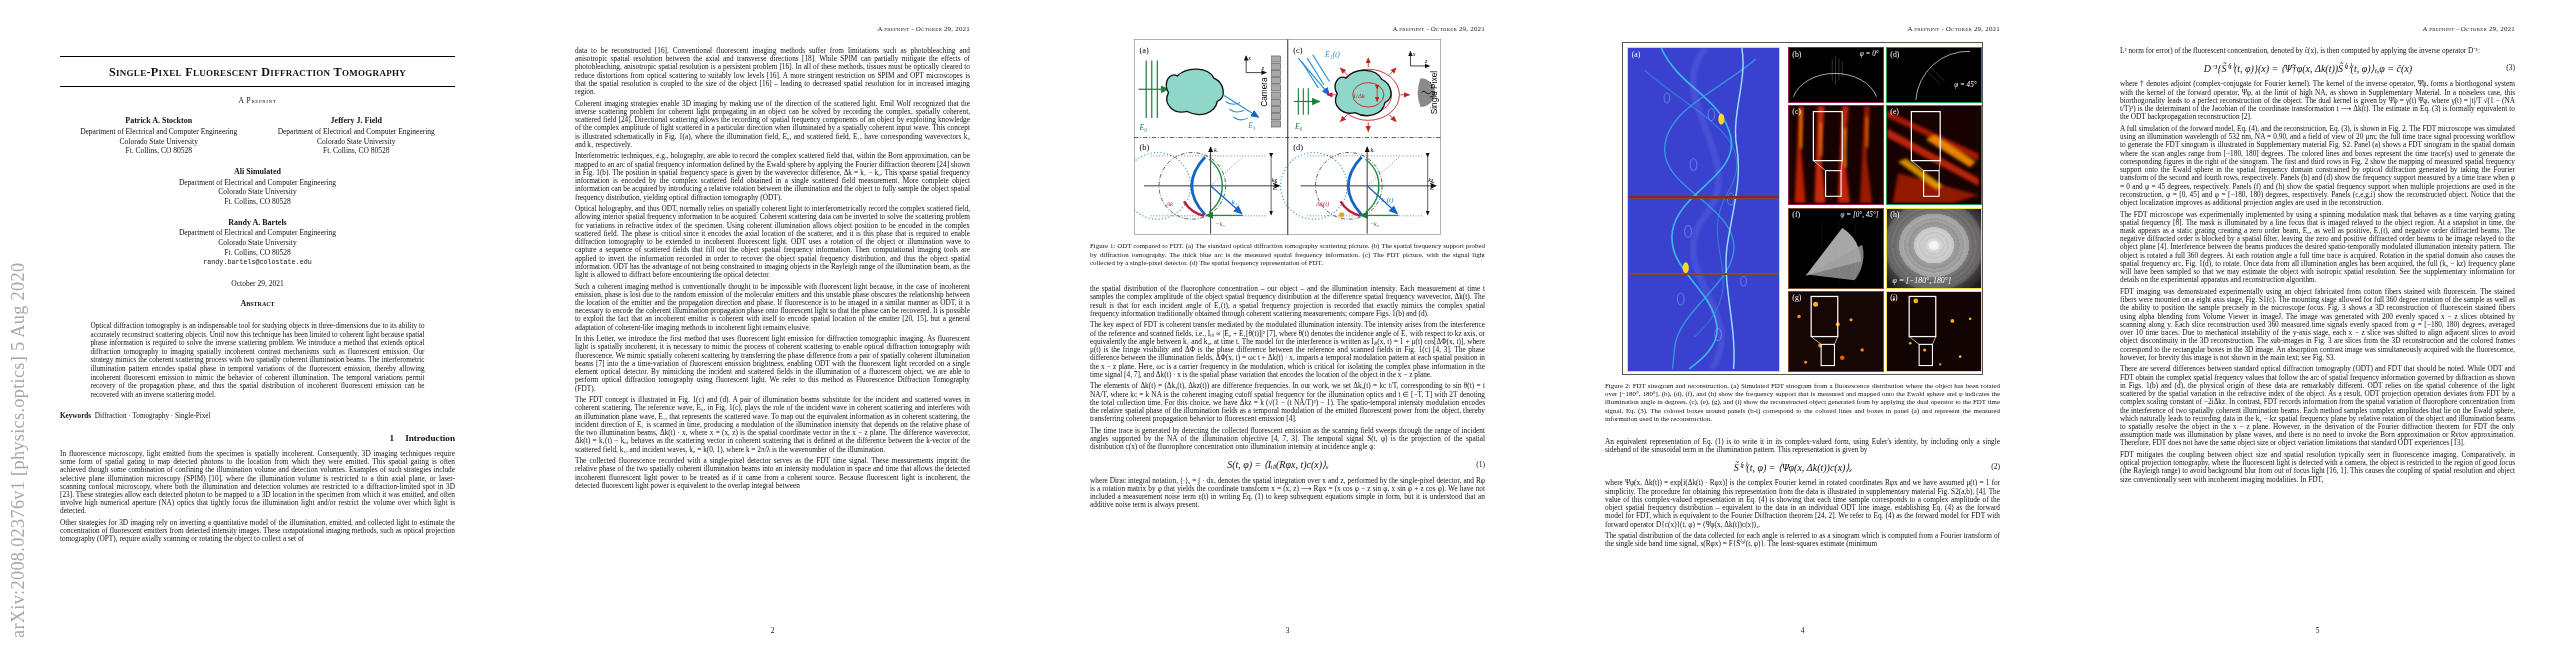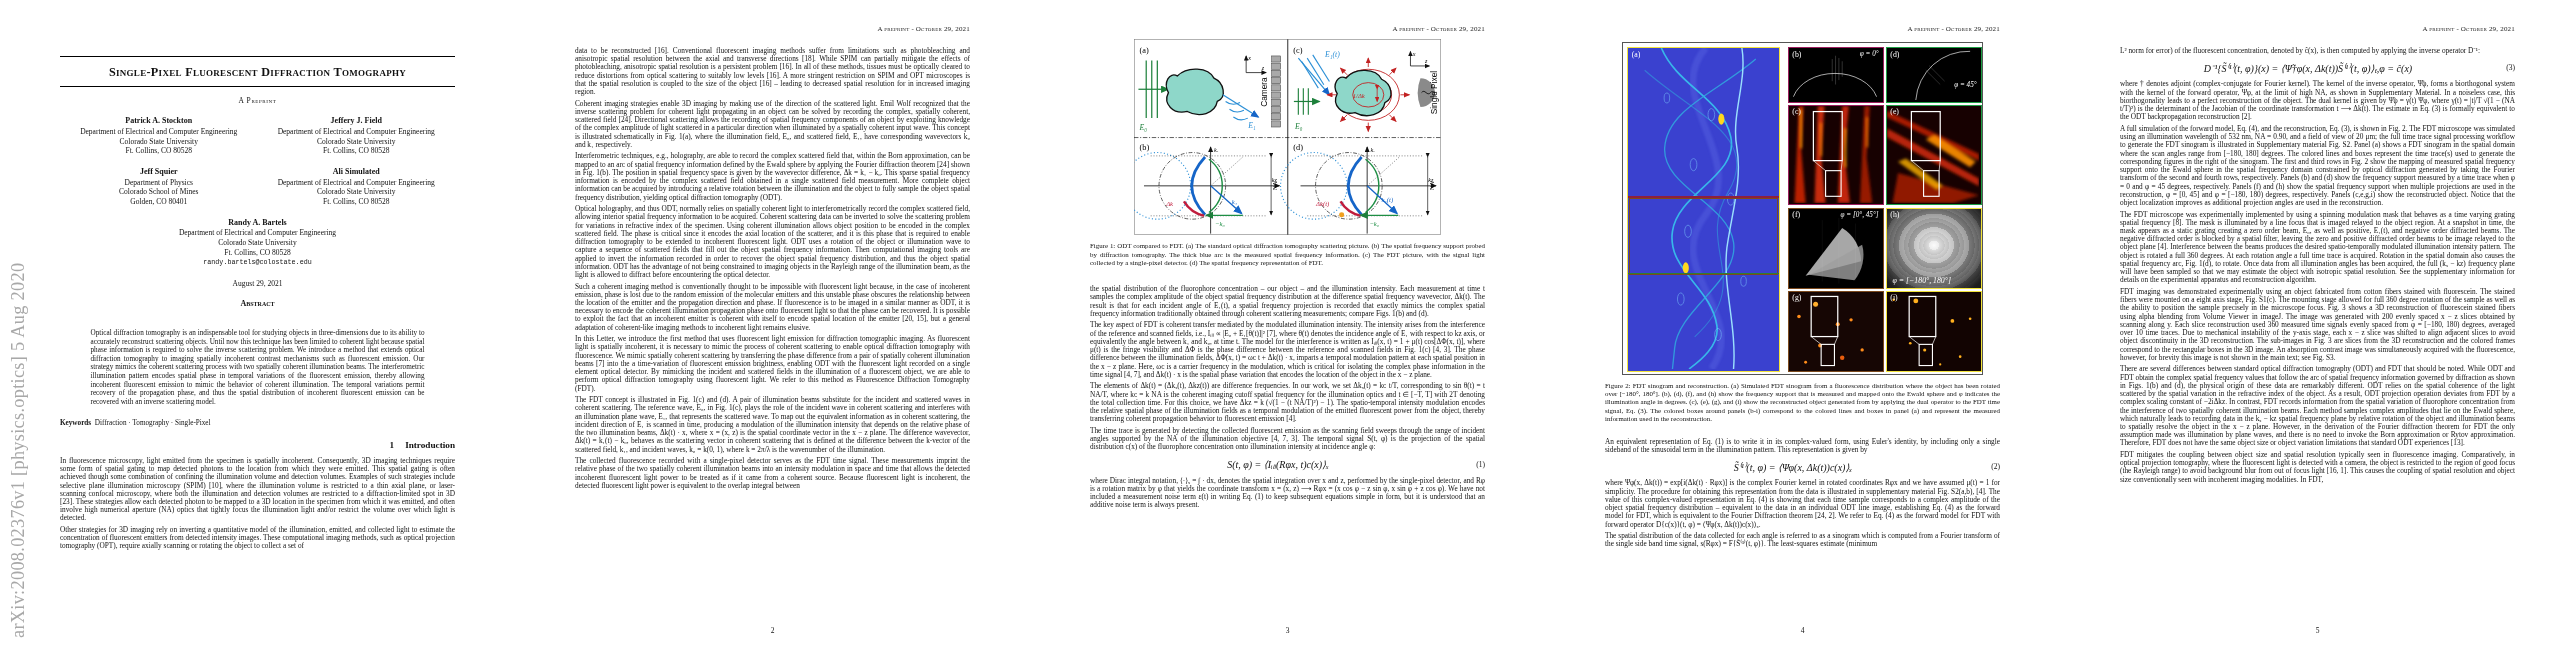--- a/index.html
+++ b/index.html
@@ -21,21 +21,21 @@
   .paper-title{margin:0;text-align:center;font-size:12.2px;font-weight:bold;font-variant:small-caps;letter-spacing:0.3px;}
   .preprint-label{margin-top:9px;text-align:center;font-variant:small-caps;font-size:7.5px;letter-spacing:0.6px;}
   .authors-row{display:flex;justify-content:center;margin-top:11px;}
   .author{width:50%;text-align:center;line-height:1.3;}
   .author.single{width:100%;}
   .author-name{font-weight:bold;font-size:8px;}
   .author-affil{font-size:7.5px;}
   .author-email{font-family:"Liberation Mono",monospace;font-size:6.7px;margin-top:0.6px;}
   .date-line{margin-top:12.2px;text-align:center;font-size:7.5px;}
   .abstract-head{margin-top:11px;text-align:center;font-weight:bold;font-variant:small-caps;font-size:8px;}
-  .abstract-text{width:334px;margin:21px auto 0 auto;font-size:7.2px;line-height:1.2;text-align:justify;}
+  .abstract-text{width:334px;margin:14px auto 0 auto;font-size:7.2px;line-height:1.2;text-align:justify;}
   .keywords-line{margin-top:12.2px;font-size:7.2px;}
   .kw-label{font-weight:bold;}
   .section-head{margin:13.3px 0 6.7px 0;font-size:9.2px;font-weight:bold;text-align:right;}
   .section-head .sect-title{margin-left:11px;}
 
   
   .fig-caption{font-size:6.9px;line-height:1.2;text-align:justify;margin-top:7.2px;}
   .eq-row{display:flex;align-items:center;margin:5.6px 0;}
   .eq-body{flex:1;text-align:center;font-size:10px;font-style:italic;}
   .eq-num{width:19px;text-align:right;font-size:7.5px;font-style:normal;}
@@ -95,44 +95,38 @@
         <div class="author">
           <div class="author-name">Jeffery J. Field</div>
           <div class="author-affil">Department of Electrical and Computer Engineering</div>
           <div class="author-affil">Colorado State University</div>
           <div class="author-affil">Ft. Collins, CO 80528</div>
         </div>
       </div>
 
       <div class="authors-row">
         <div class="author">
-          <div class="author-name">Jeff Squier</div>
-          <div class="author-affil">Department of Physics</div>
-          <div class="author-affil">Colorado School of Mines</div>
-          <div class="author-affil">Golden, CO 80401</div>
-        </div>
-        <div class="author">
           <div class="author-name">Ali Simulated</div>
           <div class="author-affil">Department of Electrical and Computer Engineering</div>
           <div class="author-affil">Colorado State University</div>
           <div class="author-affil">Ft. Collins, CO 80528</div>
         </div>
       </div>
 
       <div class="authors-row">
         <div class="author single">
           <div class="author-name">Randy A. Bartels</div>
           <div class="author-affil">Department of Electrical and Computer Engineering</div>
           <div class="author-affil">Colorado State University</div>
           <div class="author-affil">Ft. Collins, CO 80528</div>
           <div class="author-email">randy.bartels@colostate.edu</div>
         </div>
       </div>
 
-      <div class="date-line">August 29, 2021</div>
+      <div class="date-line">October 29, 2021</div>
       <div class="abstract-head">Abstract</div>
       <p class="abstract-text">Optical diffraction tomography is an indispensable tool for studying objects in three-dimensions due to its ability to accurately reconstruct scattering objects. Until now this technique has been limited to coherent light because spatial phase information is required to solve the inverse scattering problem. We introduce a method that extends optical diffraction tomography to imaging spatially incoherent contrast mechanisms such as fluorescent emission. Our strategy mimics the coherent scattering process with two spatially coherent illumination beams. The interferometric illumination pattern encodes spatial phase in temporal variations of the fluorescent emission, thereby allowing incoherent fluorescent emission to mimic the behavior of coherent illumination. The temporal variations permit recovery of the propagation phase, and thus the spatial distribution of incoherent fluorescent emission can be recovered with an inverse scattering model.</p>
       <p class="keywords-line"><span class="kw-label">Keywords</span>&nbsp;&nbsp;<span>Diffraction · Tomography · Single-Pixel</span></p>
       <h2 class="section-head"><span>1</span><span class="sect-title">Introduction</span></h2>
       <p class="body-par">In fluorescence microscopy, light emitted from the specimen is spatially incoherent. Consequently, 3D imaging techniques require some form of spatial gating to map detected photons to the location from which they were emitted. This spatial gating is often achieved though some combination of confining the illumination volume and detection volumes. Examples of such strategies include selective plane illumination microscopy (SPIM) [10], where the illumination volume is restricted to a thin axial plane, or laser-scanning confocal microscopy, where both the illumination and detection volumes are restricted to a diffraction-limited spot in 3D [23]. These strategies allow each detected photon to be mapped to a 3D location in the specimen from which it was emitted, and often involve high numerical aperture (NA) optics that tightly focus the illumination light and/or restrict the volume over which light is detected.</p>
       <p class="body-par">Other strategies for 3D imaging rely on inverting a quantitative model of the illumination, emitted, and collected light to estimate the concentration of fluorescent emitters from detected intensity images. These computational imaging methods, such as optical projection tomography (OPT), require axially scanning or rotating the object to collect a set of</p>
     </div>
   </div>
 
   <div class="page">

